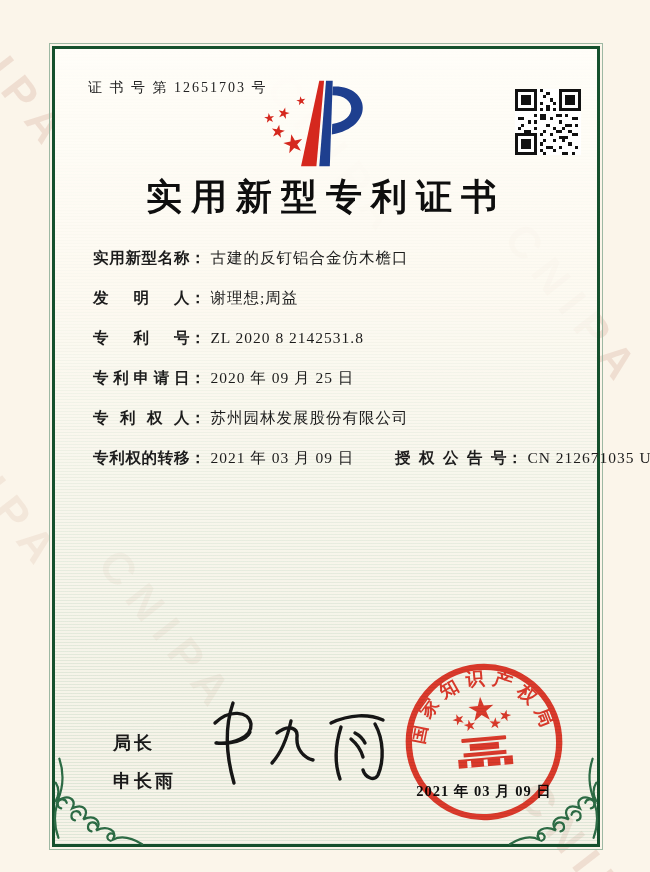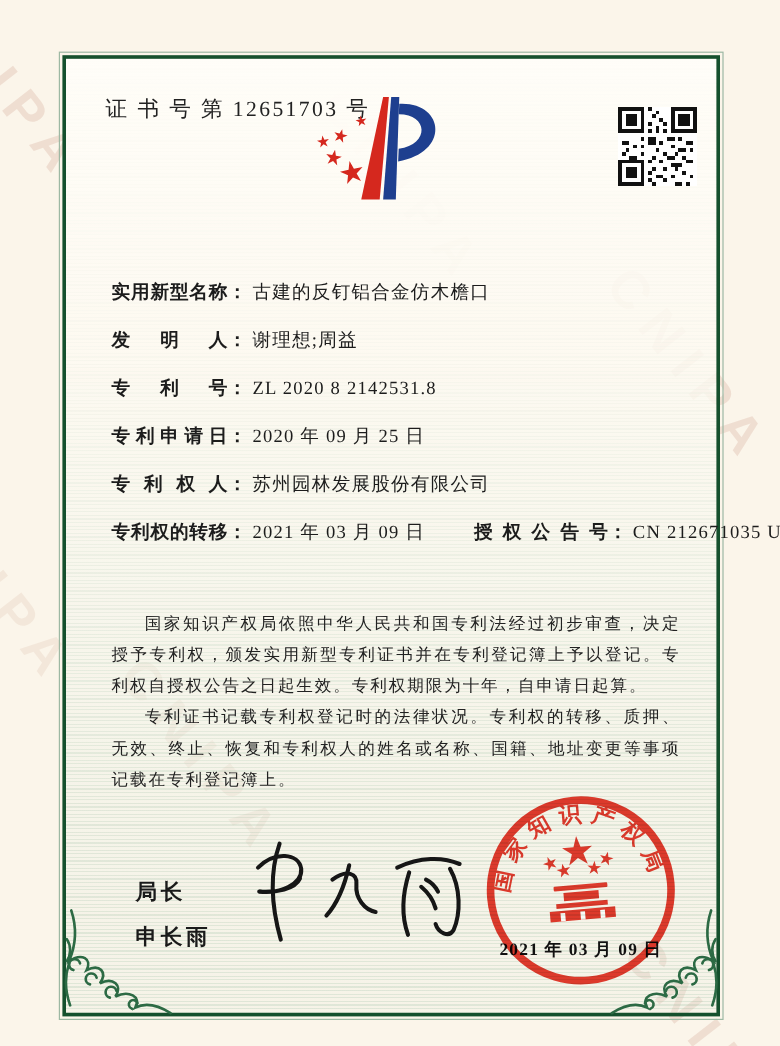--- a/index.html
+++ b/index.html
@@ -26,29 +26,29 @@
     position:relative;width:100%;height:100%;
     border:3px solid #15502d;box-sizing:border-box;
     background:
       linear-gradient(180deg, rgba(255,253,248,0.97) 0%, rgba(253,250,242,0.85) 30%,
         rgba(245,247,238,0.55) 55%, rgba(233,241,230,0.30) 78%, rgba(228,238,227,0.22) 100%),
       repeating-linear-gradient(0deg, rgba(105,158,122,0.20) 0px, rgba(105,158,122,0.20) 1px,
         rgba(255,255,255,0) 1px, rgba(255,255,255,0) 3px);
   }
   .cert-no{
     position:absolute;left:33px;top:30px;
-    font-size:18px;letter-spacing:2px;color:#222;
+    font-size:14px;letter-spacing:2px;color:#222;
   }
   .logo{position:absolute;left:50%;top:26px;transform:translateX(-50%);width:140px;height:96px;}
   .qr{position:absolute;right:16px;top:40px;width:66px;height:66px;}
   .title{
     position:absolute;left:0;right:0;top:124px;text-align:center;
     font-size:36px;font-weight:bold;letter-spacing:9px;color:#0e0e0e;
   }
-  .fields{position:absolute;left:38px;top:184px;right:26px;}
+  .fields{position:absolute;left:38px;top:199px;right:26px;}
   .frow{height:40px;font-size:15.5px;font-weight:600;letter-spacing:0.5px;white-space:nowrap;position:relative;}
   .flabel{
     display:inline-block;width:97px;
     text-align:justify;text-align-last:justify;
     vertical-align:bottom;
   }
   .fvalue{font-weight:500;letter-spacing:1px;}
   .grant-no{position:absolute;left:302px;top:0;}
   .grant-no .flabel2{
     display:inline-block;width:112px;
@@ -171,20 +171,21 @@
           <rect x="14" y="18" width="1" height="1"></rect>
           <rect x="19" y="18" width="1" height="1"></rect>
         <rect x="8" y="19" width="1" height="1"></rect>
           <rect x="12" y="19" width="1" height="1"></rect>
           <rect x="15" y="20" width="2" height="1"></rect>
         <rect x="9" y="20" width="1" height="1"></rect>
           <rect x="18" y="20" width="1" height="1"></rect>
       </g>
     </svg>
 
+    <div class="title">实用新型专利证书</div>
 
     <div class="fields">
       <div class="frow">
         <span class="flabel">实用新型名称</span>：
         <span class="fvalue">古建的反钉铝合金仿木檐口</span>
       </div>
       <div class="frow">
         <span class="flabel">发明人</span>：
         <span class="fvalue">谢理想;周益</span>
       </div>
@@ -203,24 +204,20 @@
       <div class="frow">
         <span class="flabel">专利权的转移</span>：
         <span class="fvalue">2021 年 03 月 09 日</span>
         <span class="grant-no">
           <span class="flabel2">授权公告号</span>：
           <span class="fvalue">CN 212671035 U</span>
         </span>
       </div>
     </div>
 
-    <div class="paras">
-      <p>国家知识产权局依照中华人民共和国专利法经过初步审查，决定授予专利权，颁发实用新型专利证书并在专利登记簿上予以登记。专利权自授权公告之日起生效。专利权期限为十年，自申请日起算。</p>
-      <p>专利证书记载专利权登记时的法律状况。专利权的转移、质押、无效、终止、恢复和专利权人的姓名或名称、国籍、地址变更等事项记载在专利登记簿上。</p>
-    </div>
 
     <div class="signer">
       <div>局长</div>
       <div>申长雨</div>
     </div>
 
     <svg class="signature" viewBox="0 0 196 108" aria-hidden="true">
       <g stroke="#161616" stroke-width="3.4" fill="none" stroke-linecap="round" stroke-linejoin="round">
         <path d="M30,12 C21,38 23,64 31,92"></path>
         <path d="M12,32 C26,18 46,20 48,33 C49,46 30,54 13,52 C27,53 43,50 47,41"></path>

